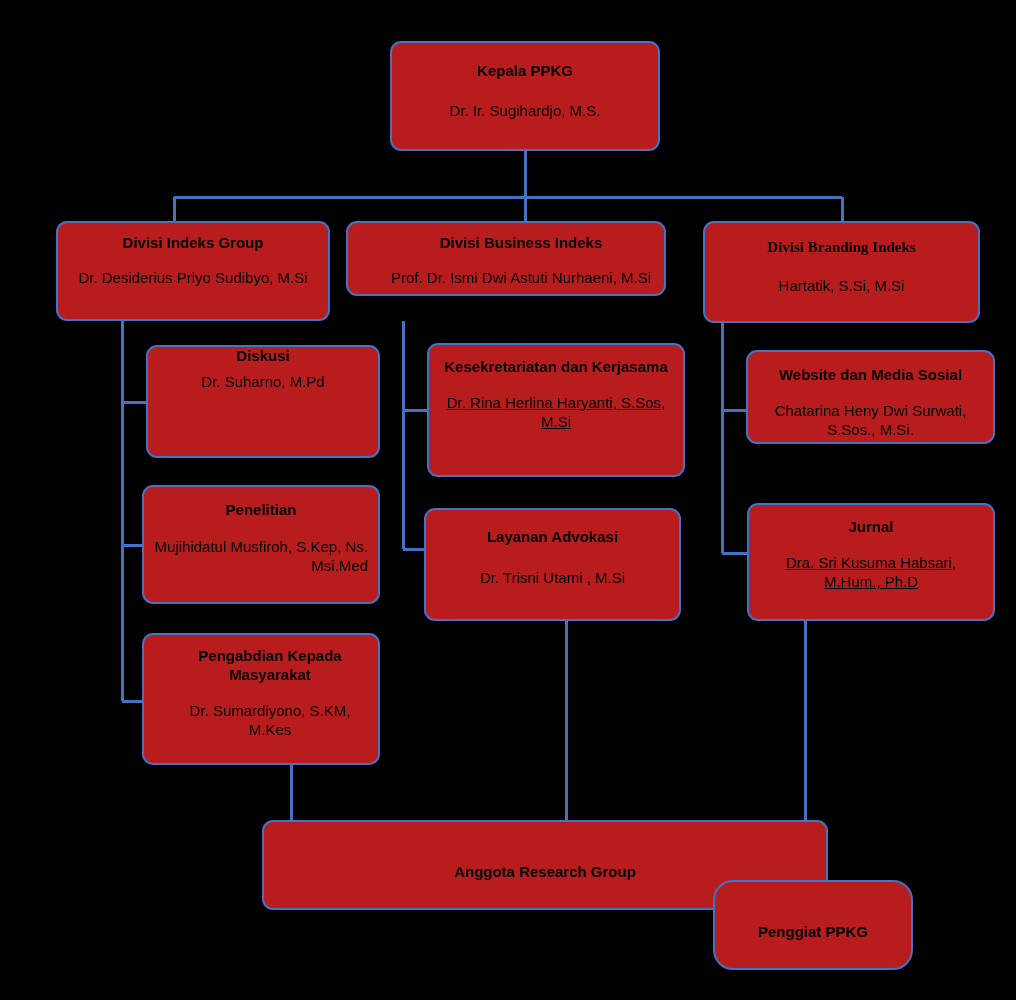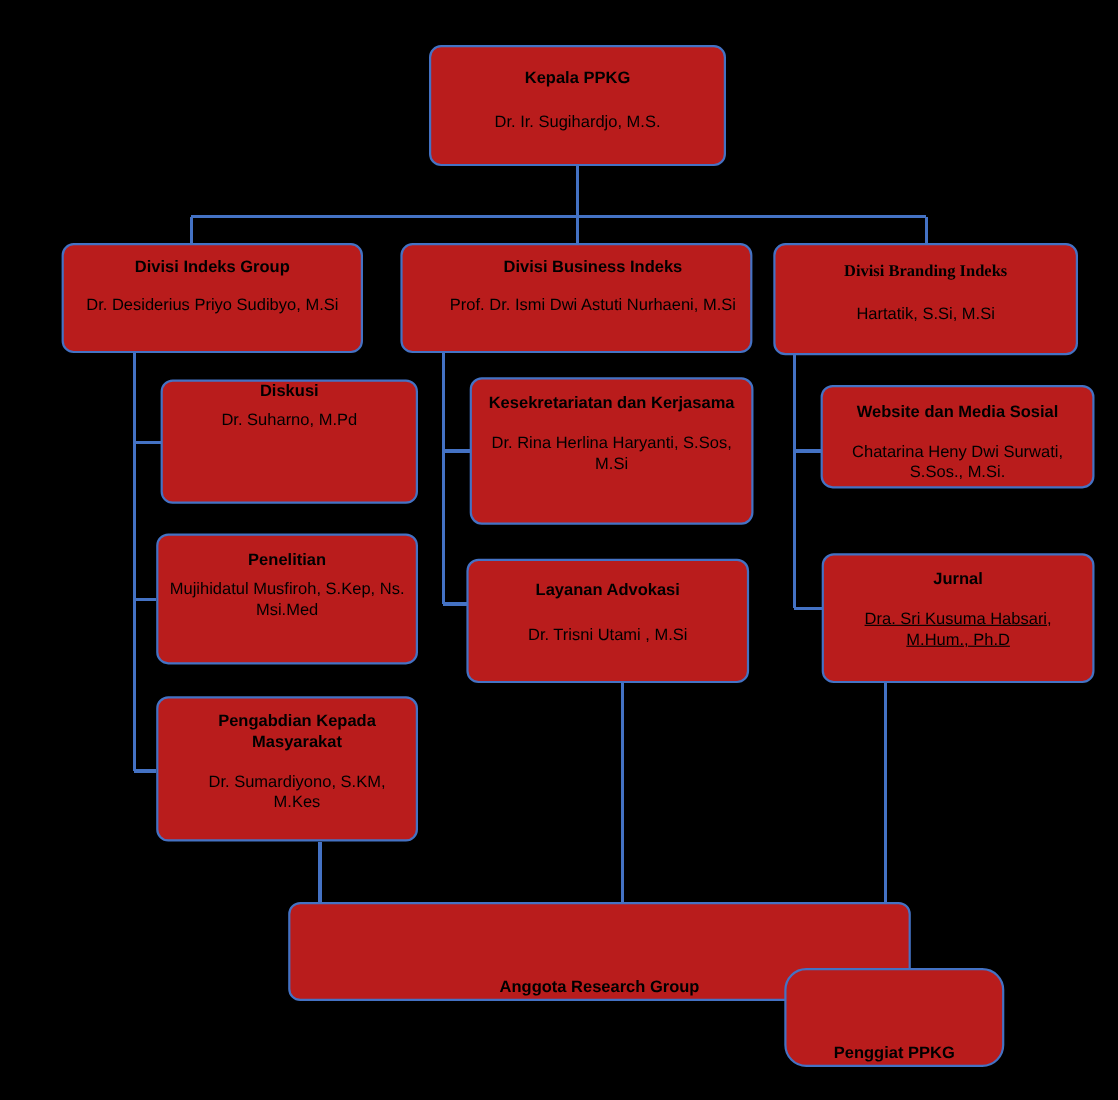--- a/index.html
+++ b/index.html
@@ -48,55 +48,55 @@
   .node .person {
     font-weight: normal;
     font-size: 15px;
     line-height: 1.3;
     width: 100%;
   }
   .node.alt-face .person {
     font-family: "Liberation Sans", sans-serif;
   }
   .node.title-only {
-    justify-content: flex-end;
+    justify-content: center;
   }
 
   
   #node-kepala        { left:390px;  top:41px;  width:270px; height:110px; }
   #node-kepala .title { margin-top:19px; }
   #node-kepala .person{ margin-top:20px; }
 
   #node-div-indeks        { left:40px;  top:221px; width:274px; height:100px;margin-left:16px; }
   #node-div-indeks .title { margin-top:11px; }
   #node-div-indeks .person{ margin-top:15px; }
 
-  #node-div-business        { left:364px; top:221px; width:320px; height:100px;padding-left:40px; }
+  #node-div-business        { left:346px; top:221px; width:320px; height:75px;padding-left:40px; }
   #node-div-business .title { margin-top:11px; }
   #node-div-business .person{ margin-top:15px; }
 
   #node-div-branding        { left:703px; top:221px; width:277px; height:102px; }
   #node-div-branding .title { margin-top:15px;font-family:Liberation Serif, serif; }
   #node-div-branding .person{ margin-top:19px; }
 
   #node-diskusi        { left:146px; top:345px; width:234px; height:113px; }
   #node-diskusi .title { }
   #node-diskusi .person{ margin-top:6px; }
 
   #node-penelitian        { left:142px; top:485px; width:238px; height:119px; }
   #node-penelitian .title { margin-top:14px; }
-  #node-penelitian .person{ margin-top:6px; }
+  #node-penelitian .person{ margin-top:17px;text-align:right; }
 
   #node-pengabdian        { left:142px; top:633px; width:238px; height:132px;padding-left:28px; }
   #node-pengabdian .title { margin-top:12px; }
   #node-pengabdian .person{ margin-top:16px; }
 
   #node-kesekretariatan        { left:427px; top:343px; width:258px; height:134px; }
   #node-kesekretariatan .title { margin-top:13px; }
-  #node-kesekretariatan .person{ margin-top:16px; }
+  #node-kesekretariatan .person{ margin-top:16px;text-decoration:underline; }
 
   #node-advokasi        { left:424px; top:508px; width:257px; height:113px; }
   #node-advokasi .title { margin-top:18px; }
   #node-advokasi .person{ margin-top:21px; }
 
   #node-website        { left:746px; top:350px; width:249px; height:94px; }
   #node-website .title { margin-top:14px; }
   #node-website .person{ margin-top:16px; }
 
   #node-jurnal        { left:747px; top:503px; width:248px; height:118px; }

